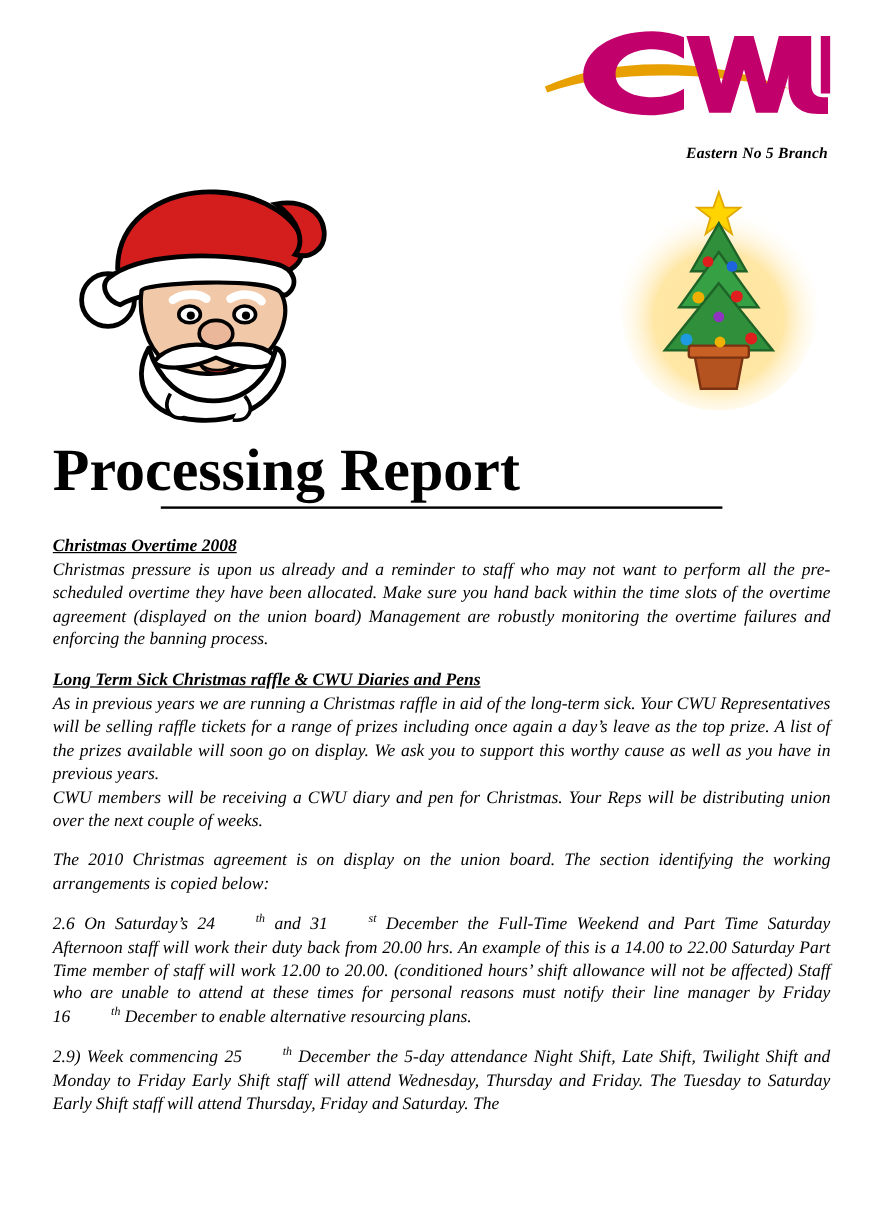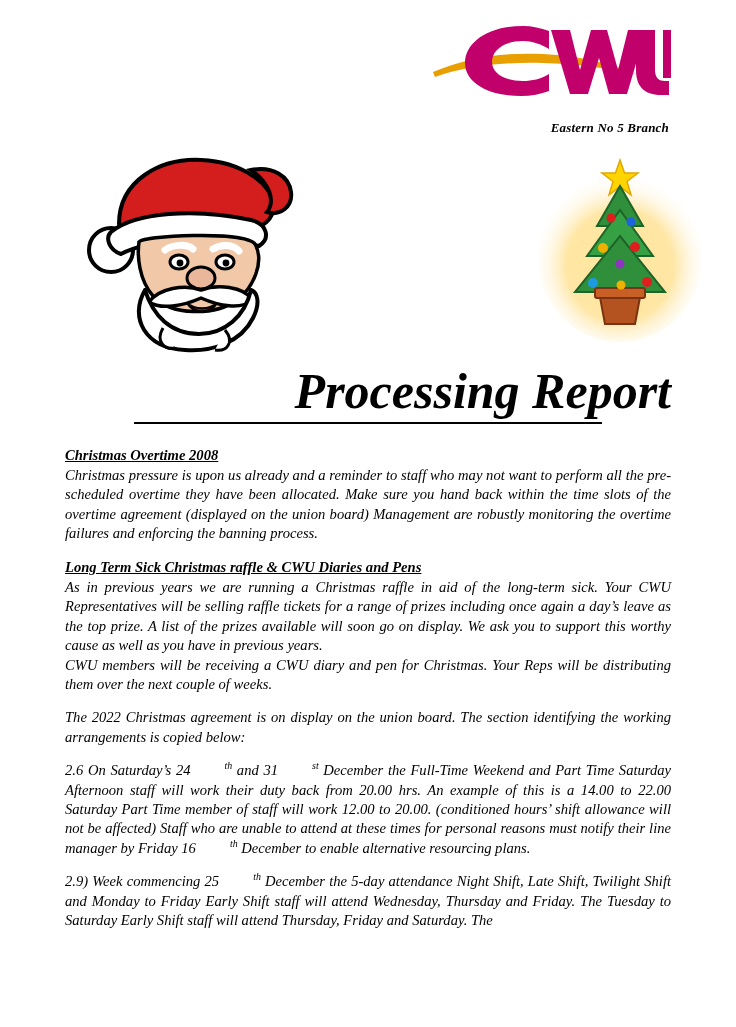--- a/index.html
+++ b/index.html
@@ -14,21 +14,21 @@
     overflow: hidden;
     font-family: "Liberation Serif", serif;
     color: #000000;
   }
 
   .page {
     position: relative;
     width: 736px;
     height: 841px;
     box-sizing: border-box;
-    padding: 0 65px;
+    padding: 0 44px;
   }
 
   
   .header {
     position: relative;
     height: 150px;
   }
   .logo-wrap {
     position: absolute;
     right: 0px;
@@ -62,24 +62,23 @@
   .tree {
     position: absolute;
     left: 470px;
     top: 2px;
     width: 170px;
     height: 190px;
   }
 
   
   .title {
-    text-align: right;
+    text-align: left;
     font-family: "Liberation Serif", serif;
     font-weight: bold;
-    font-style: italic;
     font-size: 50px;
     line-height: 1.05;
     margin: 0;
     padding: 0 0 4px 0;
     letter-spacing: 0px;
   }
   .title-rule {
     width: 468px;
     margin: 0 auto;
     border-bottom: 2px solid #000;
@@ -216,27 +215,27 @@
     <div>
       <span class="sec-head">Christmas Overtime 2008</span>
       <p class="para">Christmas pressure is upon us already and a reminder to staff who may not want to perform all the pre-scheduled overtime they have been allocated. Make sure you hand back within the time slots of the overtime agreement (displayed on the union board) Management are robustly monitoring the overtime failures and enforcing the banning process.</p>
     </div>
 
     <div class="gap"></div>
 
     <div>
       <span class="sec-head">Long Term Sick Christmas raffle &amp; CWU Diaries and Pens</span>
       <p class="para">As in previous years we are running a Christmas raffle in aid of the long-term sick. Your CWU Representatives will be selling raffle tickets for a range of prizes including once again a day’s leave as the top prize. A list of the prizes available will soon go on display. We ask you to support this worthy cause as well as you have in previous years.</p>
-      <p class="para">CWU members will be receiving a CWU diary and pen for Christmas. Your Reps will be distributing them over the next couple of weeks.</p>
+      <p class="para">CWU members will be receiving a CWU diary and pen for Christmas. Your Reps will be distributing union over the next couple of weeks.</p>
     </div>
 
     <div class="gap"></div>
 
     <div>
-      <p class="para">The 2022 Christmas agreement is on display on the union board. The section identifying the working arrangements is copied below:</p>
+      <p class="para">The 2010 Christmas agreement is on display on the union board. The section identifying the working arrangements is copied below:</p>
     </div>
 
     <div class="gap"></div>
 
     <p class="para">2.6 On Saturday’s 24<sup>th</sup> and 31<sup>st</sup> December the Full-Time Weekend and Part Time Saturday Afternoon staff will work their duty back from 20.00 hrs. An example of this is a 14.00 to 22.00 Saturday Part Time member of staff will work 12.00 to 20.00. (conditioned hours’ shift allowance will not be affected) Staff who are unable to attend at these times for personal reasons must notify their line manager by Friday 16<sup>th</sup> December to enable alternative resourcing plans.</p>
 
     <div class="gap"></div>
 
     <p class="para">2.9) Week commencing 25<sup>th</sup> December the 5-day attendance Night Shift, Late Shift, Twilight Shift and Monday to Friday Early Shift staff will attend Wednesday, Thursday and Friday. The Tuesday to Saturday Early Shift staff will attend Thursday, Friday and Saturday. The</p>
 

